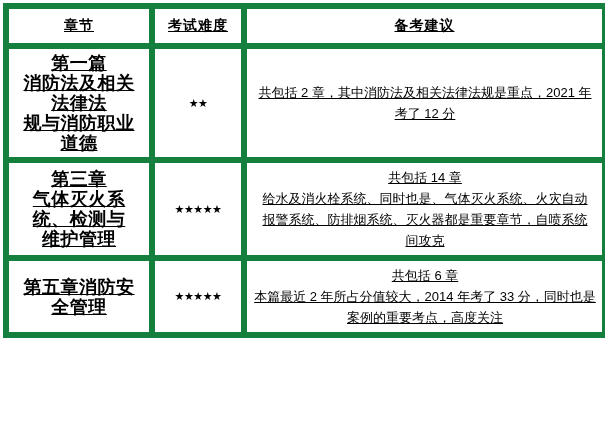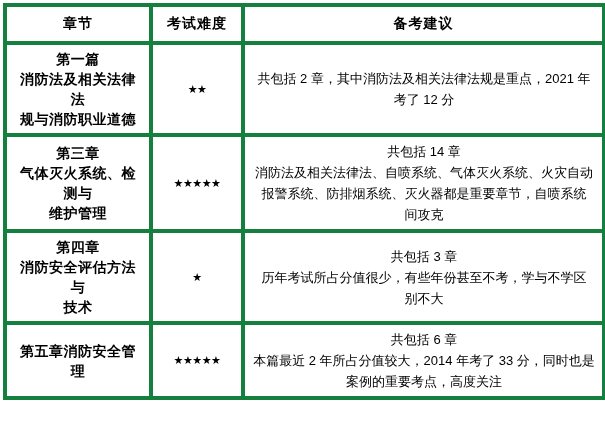--- a/index.html
+++ b/index.html
@@ -19,38 +19,39 @@
     box-sizing: border-box;
     width: 605px;
   }
   table.exam-table {
     border-collapse: collapse;
     width: 599px;
     table-layout: fixed;
   }
   table.exam-table th,
   table.exam-table td {
-    border: 4px solid #15803d;
+    border: 6px solid #15803d;
     vertical-align: middle;
+    text-decoration: underline;
   }
   col.c-chapter { width: 146px; }
   col.c-diff { width: 92px; }
   col.c-advice { width: 361px; }
 
   thead th {
     font-size: 14px;
     font-weight: bold;
     text-align: center;
     height: 30px;
     padding: 2px 0;
     letter-spacing: 1px;
   }
   td.chapter {
     text-align: center;
-    font-size: 14px;
+    font-size: 18px;
     font-weight: bold;
     line-height: 20px;
     padding: 4px 6px;
     letter-spacing: 0.5px;
   }
   td.diff {
     text-align: center;
     font-size: 11px;
     letter-spacing: -0.5px;
     padding: 2px 1px;
@@ -106,38 +107,23 @@
         <td class="chapter">
           <span class="advice-line">第三章</span>
           <span class="advice-line">气体灭火系统、检测与</span>
           <span class="advice-line">维护管理</span>
         </td>
         <td class="diff">
           <span class="stars">★★★★★</span>
         </td>
         <td class="advice">
           <span class="advice-line">共包括 14 章</span>
-          <span class="advice-line">消防法及相关法律法、自喷系统、气体灭火系统、火灾自动</span>
+          <span class="advice-line">给水及消火栓系统、同时也是、气体灭火系统、火灾自动</span>
           <span class="advice-line">报警系统、防排烟系统、灭火器都是重要章节，自喷系统</span>
           <span class="advice-line">间攻克</span>
-        </td>
-      </tr>
-      <tr>
-        <td class="chapter">
-          <span class="advice-line">第四章</span>
-          <span class="advice-line">消防安全评估方法与</span>
-          <span class="advice-line">技术</span>
-        </td>
-        <td class="diff">
-          <span class="stars">★</span>
-        </td>
-        <td class="advice">
-          <span class="advice-line">共包括 3 章</span>
-          <span class="advice-line">历年考试所占分值很少，有些年份甚至不考，学与不学区</span>
-          <span class="advice-line">别不大</span>
         </td>
       </tr>
       <tr>
         <td class="chapter">
           <span class="advice-line">第五章消防安全管理</span>
         </td>
         <td class="diff">
           <span class="stars">★★★★★</span>
         </td>
         <td class="advice">

